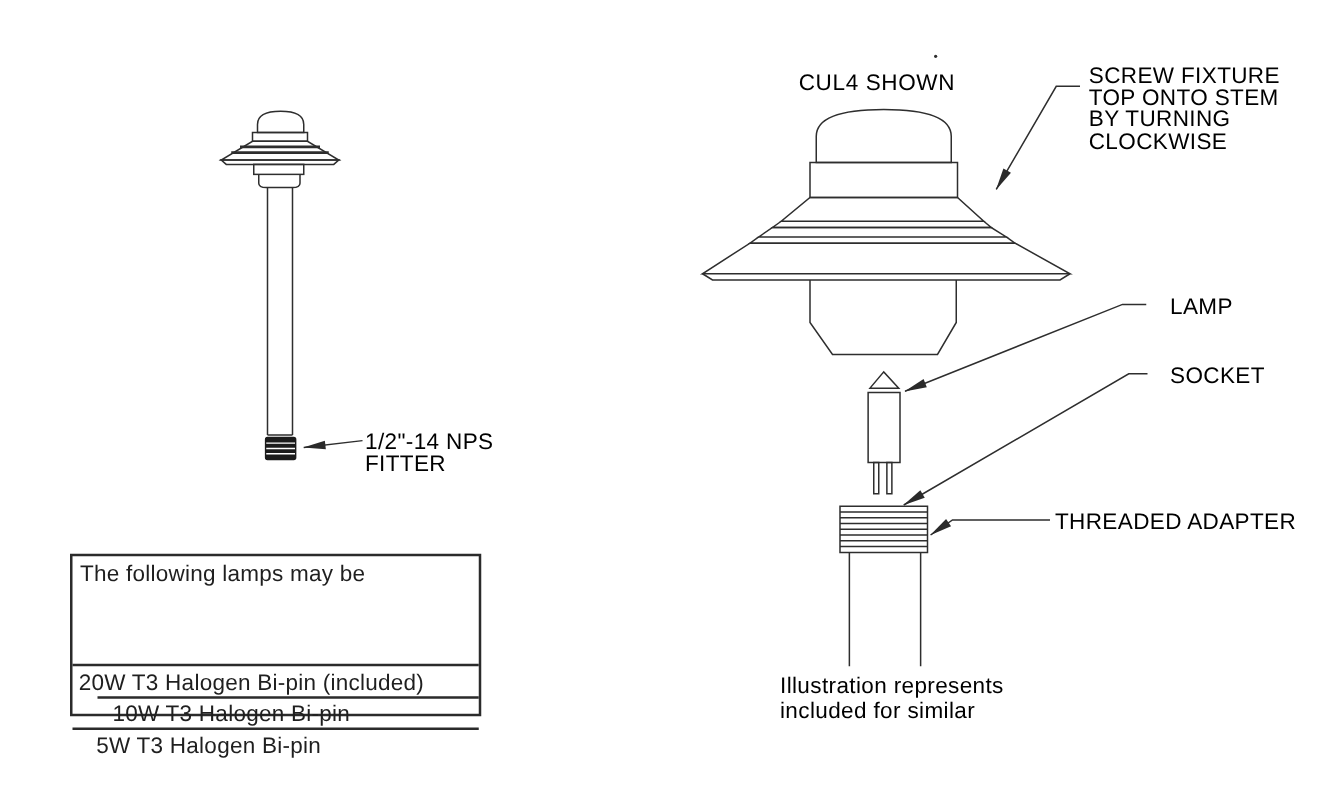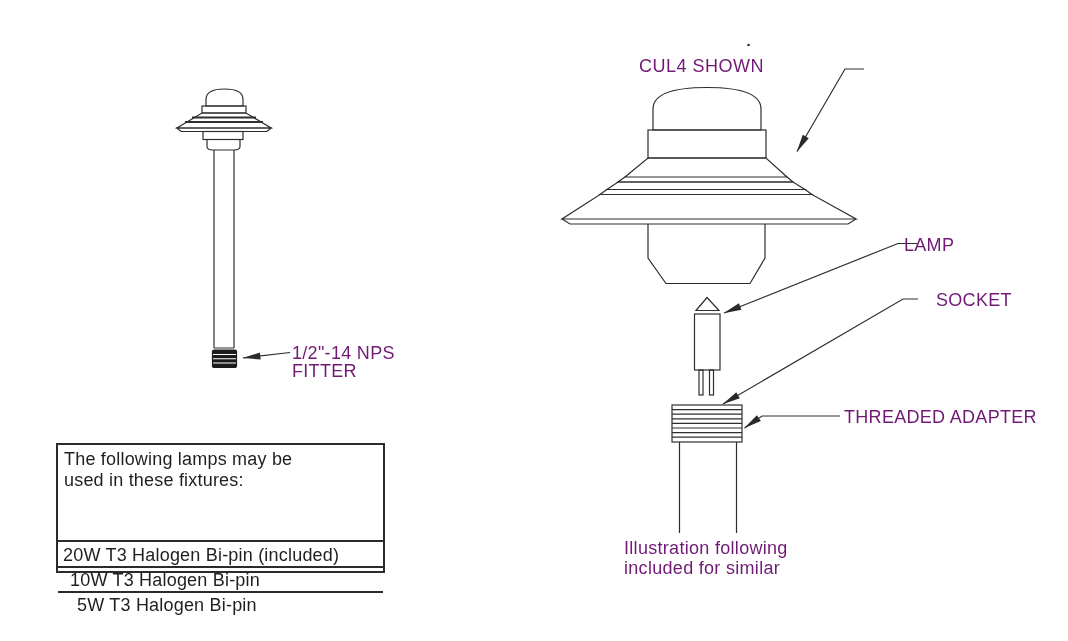--- a/index.html
+++ b/index.html
@@ -2,34 +2,34 @@
 <html><head>
 <meta charset="utf-8">
 <style>
   html,body{margin:0;padding:0;background:#fff;}
   #page{
     position:relative;width:1068px;height:641px;background:#ffffff;
     font-family:"Liberation Sans", sans-serif;color:#1f1f1f;overflow:hidden;
   }
   .label{
     position:absolute;font-size:18px;letter-spacing:.3px;line-height:18px;
-    white-space:nowrap;color:#701a75;
+    white-space:nowrap;color:#000000;
   }
   .label div{white-space:nowrap;}
   #drawing{position:absolute;left:0;top:0;}
   
   #lamp-table{
     position:absolute;left:56px;top:443px;width:329px;height:130px;
     border:2px solid #2b2b2b;box-sizing:border-box;background:#fff;
     display:flex;flex-direction:column;font-size:18px;letter-spacing:.2px;
   }
   #lamp-table .t-header{height:49px;box-sizing:border-box;padding:4px 0 15px 6px;line-height:21px;}
   #lamp-table .t-row{box-sizing:border-box;border-top:2px solid #2b2b2b;line-height:21px;}
   #lamp-table .t-row.r1{height:30px;padding:3px 0 0 5px;margin-top:46px;}
-  #lamp-table .t-row.r2{height:26px;padding:2px 0 0 12px;}
+  #lamp-table .t-row.r2{height:26px;padding:2px 0 0 12px;margin-left:20px;}
   #lamp-table .t-row.r3{height:25px;padding:2px 12px 0 19px;}
   .note{line-height:19.5px;}
   .callout{line-height:17.5px;}
 </style>
 </head>
 <body>
 
 <div id="page">
 
   <svg id="drawing" width="1068" height="641" viewBox="0 0 1068 641">
@@ -74,40 +74,45 @@
       <path d="M679.5,442 V533 M736.5,442 V533"></path>
       <path d="M864,69 H845 L797,151.5" marker-end="url(#arrow)"></path>
       <path d="M917,243.5 H898 L724,313" marker-end="url(#arrow)"></path>
       <path d="M918,299 H903 L723,404" marker-end="url(#arrow)"></path>
       <path d="M840,416 H762 L744.5,428" marker-end="url(#arrow)"></path>
     </g>
   </svg>
 
   <div class="label" style="left:639px;top:57px;letter-spacing:.5px;">CUL4 SHOWN</div>
 
+  <div class="label callout" style="left:871px;top:52px;">
+    <div>SCREW FIXTURE</div>
+    <div>TOP ONTO STEM</div>
+    <div>BY TURNING</div>
+    <div>CLOCKWISE</div>
+  </div>
 
-  <div class="label" style="left:904px;top:236px;">LAMP</div>
+  <div class="label" style="left:936px;top:236px;">LAMP</div>
 
   <div class="label" style="left:936px;top:291px;">SOCKET</div>
 
   <div class="label" style="left:844px;top:408px;">THREADED ADAPTER</div>
 
   <div class="label" style="left:292px;top:344px;">
     <div>1/2"-14 NPS</div>
     <div>FITTER</div>
   </div>
 
   <div class="label note" style="left:624px;top:539px;">
-    <div>Illustration following</div>
+    <div>Illustration represents</div>
     <div>included for similar</div>
   </div>
 
   <div id="lamp-table">
     <div class="t-header">
       <div>The following lamps may be</div>
-      <div>used in these fixtures:</div>
     </div>
     <div class="t-row r1">20W T3 Halogen Bi-pin (included)</div>
     <div class="t-row r2">10W T3 Halogen Bi-pin</div>
     <div class="t-row r3">5W T3 Halogen Bi-pin</div>
   </div>
 
 </div>
 
 </body></html>

